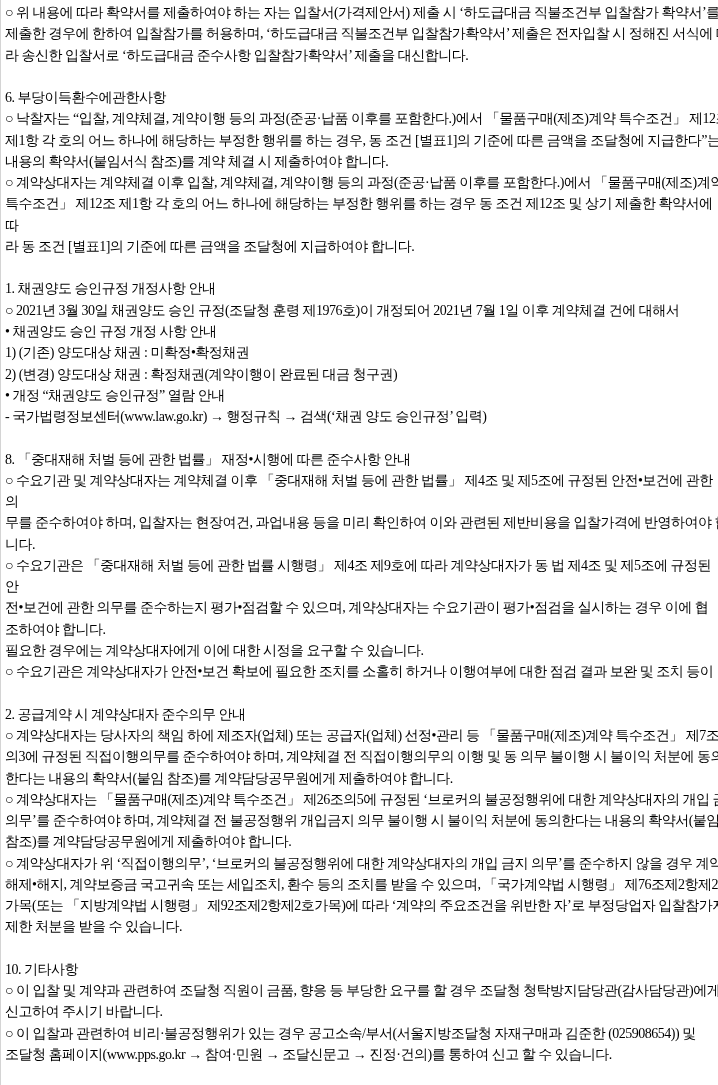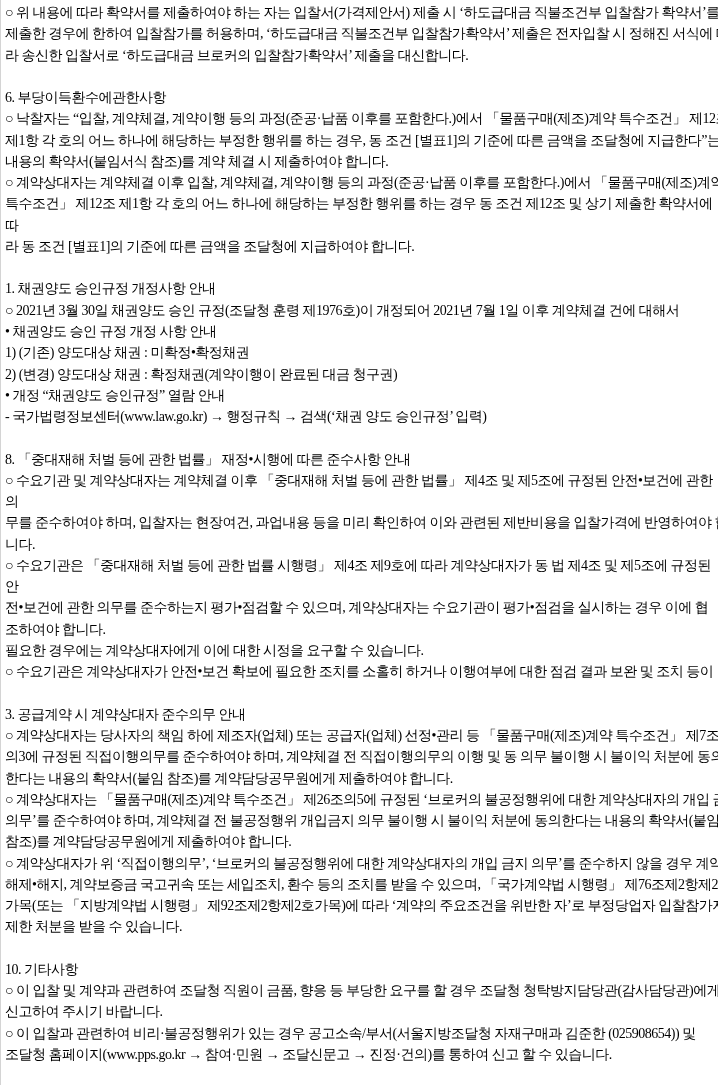--- a/index.html
+++ b/index.html
@@ -27,21 +27,21 @@
     white-space: nowrap;
     overflow: hidden;
   }
 </style>
 </head>
 <body>
 
 <div class="doc">
     <div class="line">○ 위 내용에 따라 확약서를 제출하여야 하는 자는 입찰서(가격제안서) 제출 시 ‘하도급대금 직불조건부 입찰참가 확약서’를</div>
     <div class="line">제출한 경우에 한하여 입찰참가를 허용하며, ‘하도급대금 직불조건부 입찰참가확약서’ 제출은 전자입찰 시 정해진 서식에 따</div>
-    <div class="line">라 송신한 입찰서로 ‘하도급대금 브로커의 입찰참가확약서’ 제출을 대신합니다.</div>
+    <div class="line">라 송신한 입찰서로 ‘하도급대금 준수사항 입찰참가확약서’ 제출을 대신합니다.</div>
     <div class="line"></div>
     <div class="line">6. 부당이득환수에관한사항</div>
     <div class="line">○ 낙찰자는 “입찰, 계약체결, 계약이행 등의 과정(준공·납품 이후를 포함한다.)에서 「물품구매(제조)계약 특수조건」 제12조</div>
     <div class="line">제1항 각 호의 어느 하나에 해당하는 부정한 행위를 하는 경우, 동 조건 [별표1]의 기준에 따른 금액을 조달청에 지급한다”는</div>
     <div class="line">내용의 확약서(붙임서식 참조)를 계약 체결 시 제출하여야 합니다.</div>
     <div class="line">○ 계약상대자는 계약체결 이후 입찰, 계약체결, 계약이행 등의 과정(준공·납품 이후를 포함한다.)에서 「물품구매(제조)계약</div>
     <div class="line">특수조건」 제12조 제1항 각 호의 어느 하나에 해당하는 부정한 행위를 하는 경우 동 조건 제12조 및 상기 제출한 확약서에</div>
     <div class="line">따</div>
     <div class="line">라 동 조건 [별표1]의 기준에 따른 금액을 조달청에 지급하여야 합니다.</div>
     <div class="line"></div>
@@ -58,21 +58,21 @@
     <div class="line">의</div>
     <div class="line">무를 준수하여야 하며, 입찰자는 현장여건, 과업내용 등을 미리 확인하여 이와 관련된 제반비용을 입찰가격에 반영하여야 합</div>
     <div class="line">니다.</div>
     <div class="line">○ 수요기관은 「중대재해 처벌 등에 관한 법률 시행령」 제4조 제9호에 따라 계약상대자가 동 법 제4조 및 제5조에 규정된</div>
     <div class="line">안</div>
     <div class="line">전•보건에 관한 의무를 준수하는지 평가•점검할 수 있으며, 계약상대자는 수요기관이 평가•점검을 실시하는 경우 이에 협</div>
     <div class="line">조하여야 합니다.</div>
     <div class="line">필요한 경우에는 계약상대자에게 이에 대한 시정을 요구할 수 있습니다.</div>
     <div class="line">○ 수요기관은 계약상대자가 안전•보건 확보에 필요한 조치를 소홀히 하거나 이행여부에 대한 점검 결과 보완 및 조치 등이</div>
     <div class="line"></div>
-    <div class="line">3. 공급계약 시 계약상대자 준수의무 안내</div>
+    <div class="line">2. 공급계약 시 계약상대자 준수의무 안내</div>
     <div class="line">○ 계약상대자는 당사자의 책임 하에 제조자(업체) 또는 공급자(업체) 선정•관리 등 「물품구매(제조)계약 특수조건」 제7조</div>
     <div class="line">의3에 규정된 직접이행의무를 준수하여야 하며, 계약체결 전 직접이행의무의 이행 및 동 의무 불이행 시 불이익 처분에 동의</div>
     <div class="line">한다는 내용의 확약서(붙임 참조)를 계약담당공무원에게 제출하여야 합니다.</div>
     <div class="line">○ 계약상대자는 「물품구매(제조)계약 특수조건」 제26조의5에 규정된 ‘브로커의 불공정행위에 대한 계약상대자의 개입 금지</div>
     <div class="line">의무’를 준수하여야 하며, 계약체결 전 불공정행위 개입금지 의무 불이행 시 불이익 처분에 동의한다는 내용의 확약서(붙임</div>
     <div class="line">참조)를 계약담당공무원에게 제출하여야 합니다.</div>
     <div class="line">○ 계약상대자가 위 ‘직접이행의무’, ‘브로커의 불공정행위에 대한 계약상대자의 개입 금지 의무’를 준수하지 않을 경우 계약</div>
     <div class="line">해제•해지, 계약보증금 국고귀속 또는 세입조치, 환수 등의 조치를 받을 수 있으며, 「국가계약법 시행령」 제76조제2항제2호</div>
     <div class="line">가목(또는 「지방계약법 시행령」 제92조제2항제2호가목)에 따라 ‘계약의 주요조건을 위반한 자’로 부정당업자 입찰참가자격</div>
     <div class="line">제한 처분을 받을 수 있습니다.</div>

